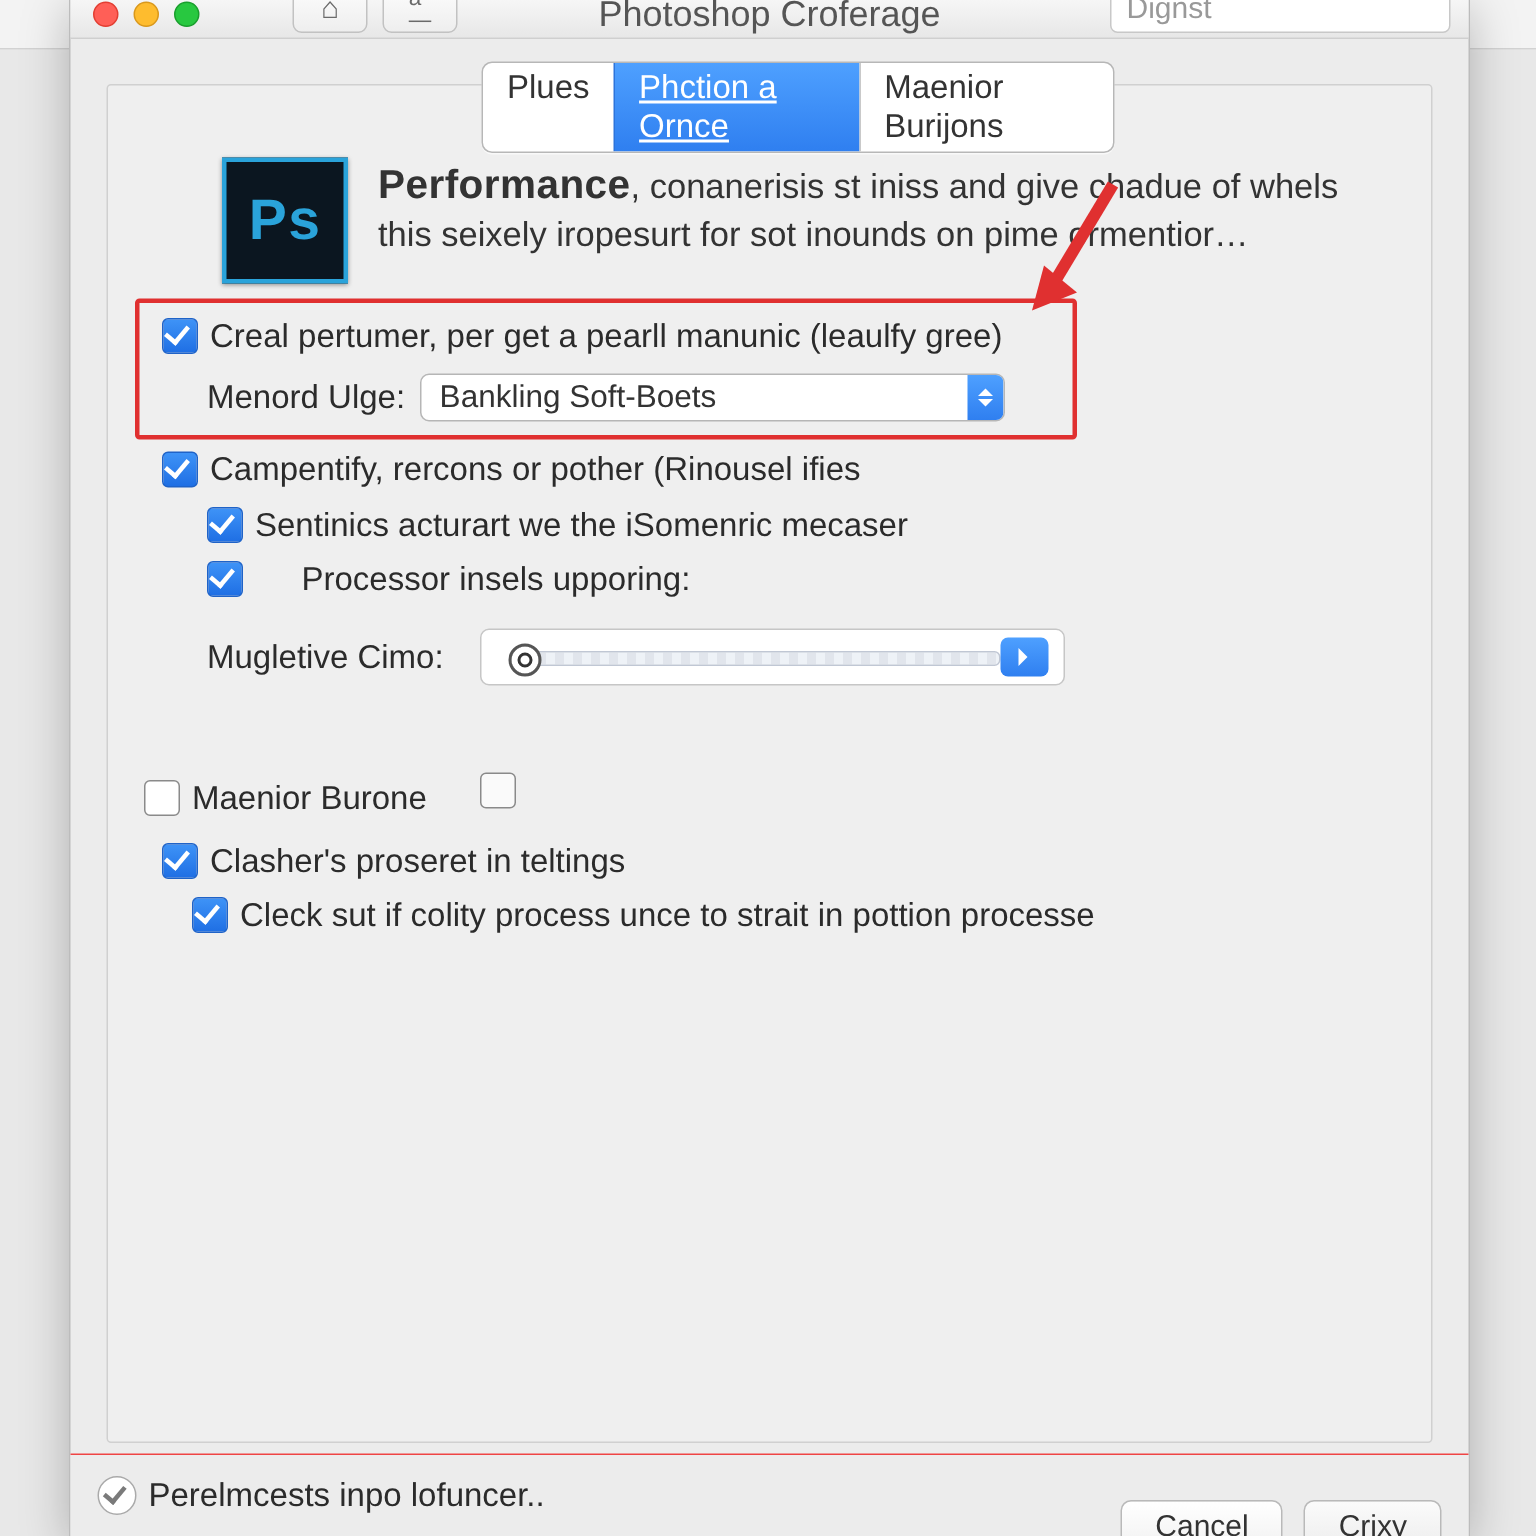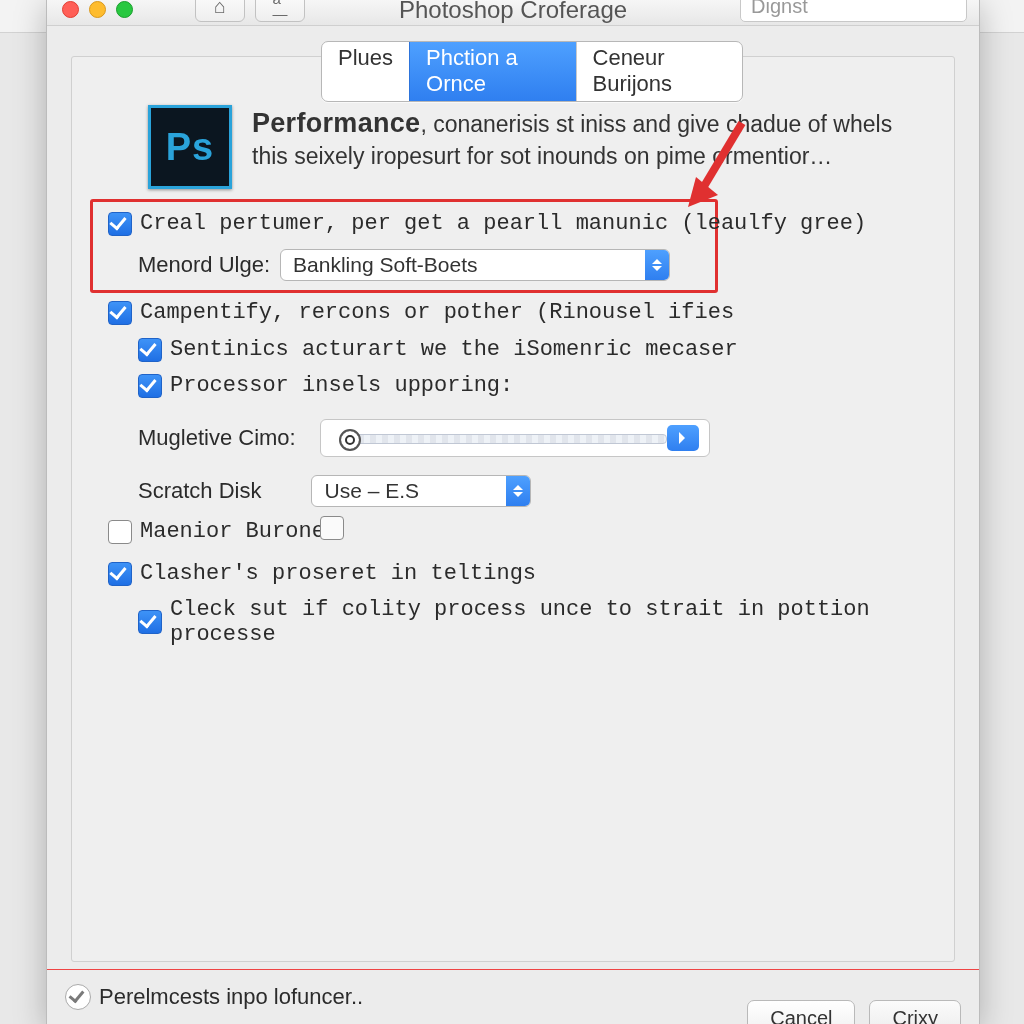--- a/index.html
+++ b/index.html
@@ -30,54 +30,54 @@
   
   .panel{position:absolute;left:24px;top:56px;right:24px;bottom:62px;
     background:#efefef;border:1px solid #d0d0d0;border-radius:3px;}
   
   .seg{position:absolute;left:50%;top:-16px;transform:translateX(-50%);
     display:flex;border:1px solid #b7b7b7;border-radius:7px;overflow:hidden;
     background:#fff;box-shadow:0 1px 0 rgba(255,255,255,.6);margin-left:19px;}
   .seg div{padding:3px 16px 4px;font-size:22px;color:#333;border-left:1px solid #c9c9c9;}
   .seg div:first-child{border-left:none;}
   .seg .active{background:linear-gradient(#4ea0ff,#2f7ff0);color:#fff;
-    border-left-color:#2d74db;}
+    border-left-color:#2d74db;text-decoration:underline;}
   
   .hdr{position:absolute;left:36px;top:48px;right:36px;display:flex;gap:20px;margin-left:40px;}
   .ps-icon{width:78px;height:78px;background:#0b1620;border:3px solid #2aa3da;
     display:flex;align-items:center;justify-content:center;color:#2aa3da;
     font-weight:700;font-size:38px;letter-spacing:1px;box-shadow:0 1px 3px rgba(0,0,0,.4);}
   .hdr-text{flex:1;font-size:23px;line-height:1.35;color:#333;}
   .hdr-text b{font-size:27px;letter-spacing:.3px;}
   
   .hilite{position:absolute;left:18px;top:142px;width:622px;height:88px;
     border:3px solid #e03030;border-radius:3px;}
   .arrow{position:absolute;left:610px;top:62px;width:70px;height:90px;
     pointer-events:none;}
   
   .cb{display:inline-block;width:22px;height:22px;border:1px solid #8a8a8a;
     border-radius:4px;background:#fff;vertical-align:middle;position:relative;
     margin-right:8px;flex:0 0 22px;}
   .cb.checked{background:linear-gradient(#3e93f7,#1f6fe4);border-color:#1f63c8;}
   .cb.checked::after{content:"";position:absolute;left:4px;top:1px;width:7px;
     height:12px;border:solid #fff;border-width:0 3px 3px 0;transform:rotate(40deg);}
-  .row{display:flex;align-items:center;font-family:Liberation Mono, monospace;}
+  .row{display:flex;align-items:center;}
   .lbl{font-size:22px;color:#2b2b2b;}
   
   .r1{position:absolute;left:36px;top:154px;}
   .r1b{position:absolute;left:66px;top:192px;display:flex;align-items:center;gap:10px;}
   .r2{position:absolute;left:36px;top:243px;}
   .r2a{position:absolute;left:66px;top:280px;}
-  .r2b{position:absolute;left:66px;top:316px;}
+  .r2b{position:absolute;left:66px;top:316px;gap:31px;}
   .r3{position:absolute;left:66px;top:362px;display:flex;align-items:center;gap:24px;}
   .r4{position:absolute;left:66px;top:418px;display:flex;align-items:center;gap:50px;}
-  .r5{position:absolute;left:36px;top:462px;}
+  .r5{position:absolute;left:24px;top:462px;}
   .r5b{position:absolute;left:248px;top:458px;}
   .r6{position:absolute;left:36px;top:504px;}
-  .r6a{position:absolute;left:66px;top:540px;}
+  .r6a{position:absolute;left:56px;top:540px;}
   
   .sel{display:inline-flex;height:30px;border:1px solid #b6b6b6;border-radius:6px;
     background:#fff;overflow:hidden;align-items:stretch;}
   .sel .v{padding:2px 12px;font-size:21px;color:#333;display:flex;align-items:center;}
   .sel .arr{width:24px;background:linear-gradient(#4ea0ff,#2f7ff0);
     display:flex;flex-direction:column;align-items:center;justify-content:center;
     gap:1px;}
   .sel .arr::before,.sel .arr::after{content:"";width:0;height:0;
     border:5px solid transparent;}
   .sel .arr::before{border-bottom-color:#fff;margin-bottom:1px;}
@@ -137,21 +137,21 @@
     </div>
     <div class="title">Photoshop Croferage</div>
     <div class="tb-search">Dignst</div>
   </div>
 
   <div class="panel">
 
     <div class="seg">
       <div>Plues</div>
       <div class="active">Phction a Ornce</div>
-      <div>Ceneur Burijons</div>
+      <div>Maenior Burijons</div>
     </div>
 
     <div class="hdr">
       <div class="ps-icon">Ps</div>
       <div class="hdr-text">
         <b>Performance</b><span>, conanerisis st iniss and give chadue of whels this seixely iropesurt for sot inounds on pime ormentior…</span>
       </div>
     </div>
 
     <div class="hilite"></div>
@@ -187,27 +187,20 @@
 
     <div class="r3">
       <span class="lbl">Mugletive Cimo:</span>
       <div class="slider">
         <div class="track"></div>
         <div class="knob"></div>
         <div class="fillbtn"></div>
       </div>
     </div>
 
-    <div class="r4">
-      <span class="lbl">Scratch Disk</span>
-      <div class="sel sm">
-        <div class="v">Use – E.S</div>
-        <div class="arr"></div>
-      </div>
-    </div>
 
     <div class="row r5">
       <span class="cb"></span>
       <span class="lbl">Maenior Burone</span>
     </div>
     <div class="r5b">
       <span class="cb" style="background:#fafafa"></span>
     </div>
 
     <div class="row r6">

